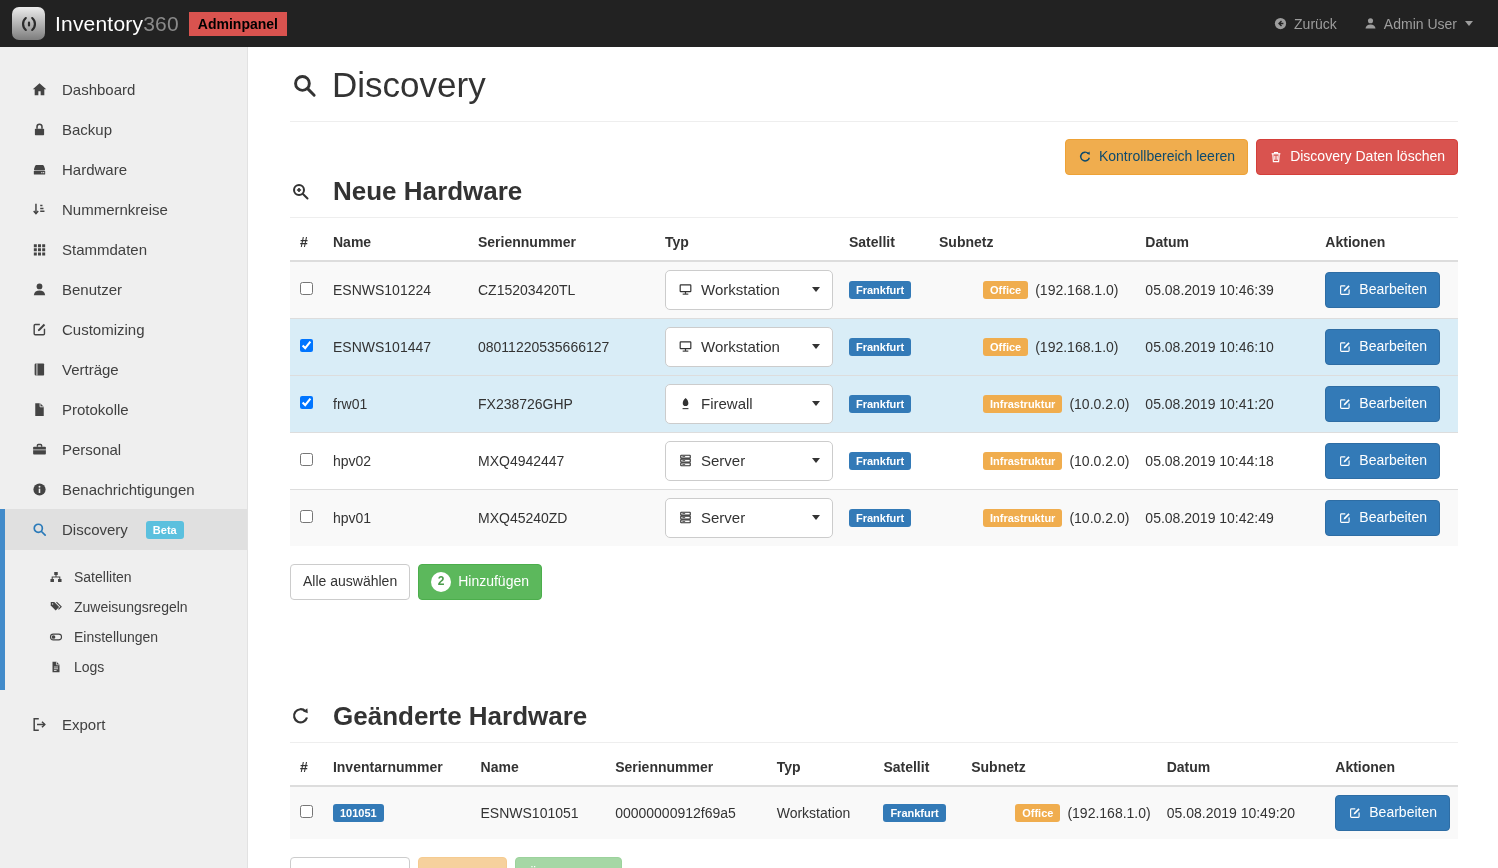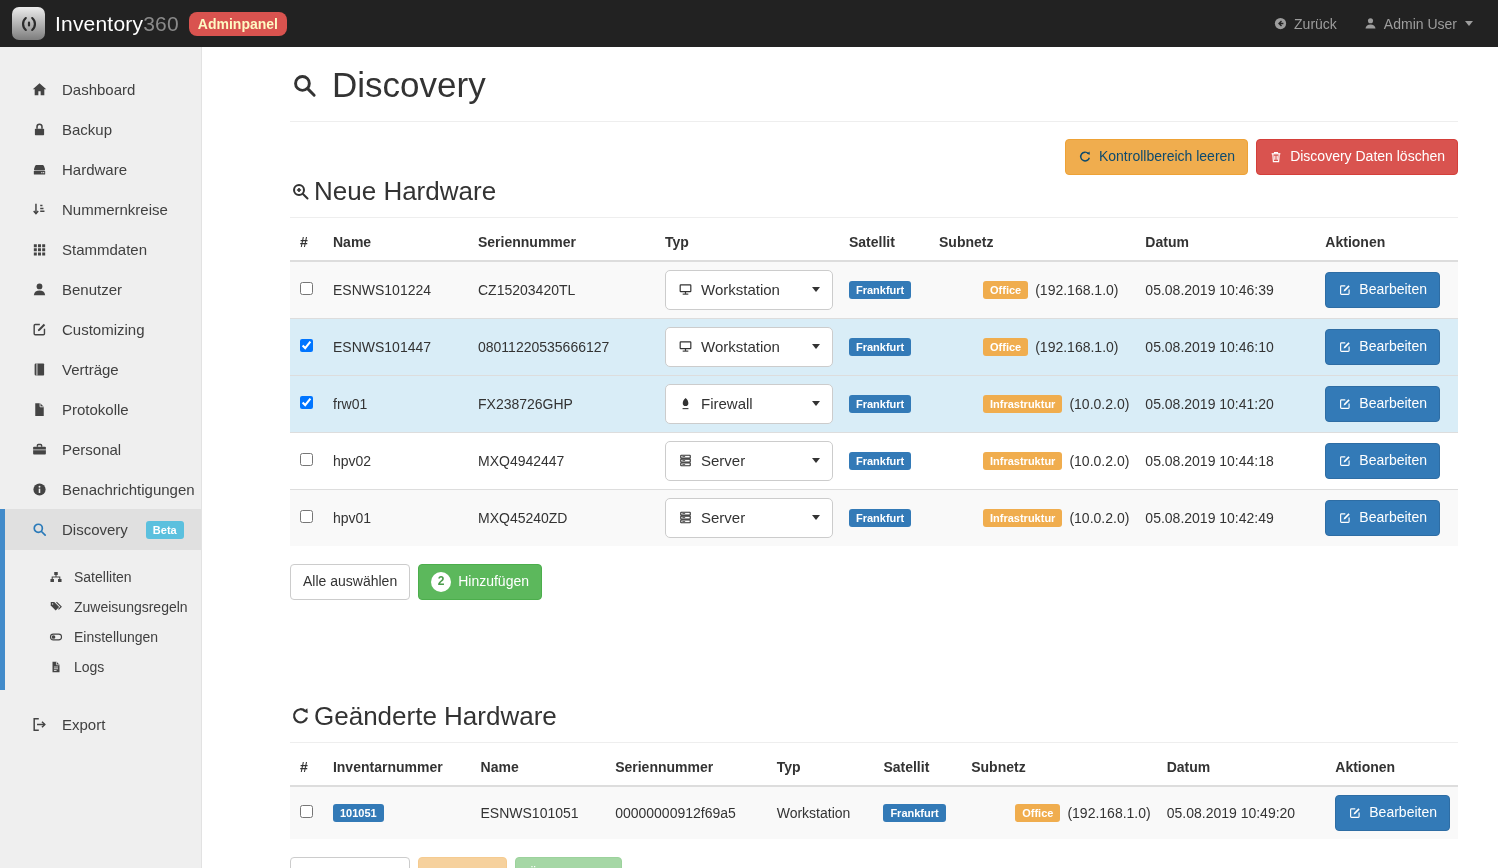--- a/index.html
+++ b/index.html
@@ -8,30 +8,30 @@
 
   
   .navbar { position:fixed; top:0; left:0; right:0; height:47px; background:#222;
     display:flex; align-items:center; justify-content:space-between; padding:0 25px 0 12px; z-index:10; }
   .nav-left { display:flex; align-items:center; gap:10px; }
   .logo-box { width:33px; height:33px; border-radius:7px;
     background:linear-gradient(#ececec,#7d7d7d); display:flex; align-items:center; justify-content:center; }
   .logo-box svg { width:22px; height:22px; color:#2b2b2b; }
   .brand { font-size:21px; color:#fff; letter-spacing:.2px; }
   .brand .suffix { color:#8a8a8a; }
-  .admin-badge { background:#d9534f; color:#fef9c3; font-weight:bold; font-size:14px;
-    padding:4px 9px; border-radius:8px; }
+  .admin-badge { background:#d9534f; color:#000000; font-weight:bold; font-size:14px;
+    padding:4px 9px; border-radius:0; }
   .nav-right { display:flex; align-items:center; gap:26px; color:#9d9d9d; font-size:14px; }
   .nav-item { display:flex; align-items:center; gap:6px; cursor:pointer; }
   .nav-item svg { width:15px; height:15px; }
   .caret { width:0; height:0; border-left:4px solid transparent; border-right:4px solid transparent;
     border-top:5px solid #9d9d9d; margin-left:2px; }
 
   
-  .sidebar { position:fixed; top:47px; left:0; bottom:0; width:202px; background:#efefef;
+  .sidebar { position:fixed; top:47px; left:0; bottom:0; width:248px; background:#efefef;
     border-right:1px solid #e2e2e2; padding-top:22px; }
   .side-item { height:40px; display:flex; align-items:center; gap:14px; padding-left:31px;
     color:#404040; cursor:pointer; }
   .side-item svg { width:17px; height:17px; color:#444; flex:0 0 auto; }
   .side-item .lbl { font-size:15px; }
   .active-group { border-left:5px solid #428bca; }
   .active-group .side-item { padding-left:26px; }
   .active-row { background:#e0e0e0; height:41px; }
   .active-row svg { color:#2a7ab9; }
   .beta-badge { background:#5bc0de; color:#fff; font-size:11px; font-weight:bold;
@@ -57,21 +57,21 @@
   .btn-warning { background:#f0ad4e; border-color:#eea236; color:#0c4a6e; }
   .btn-danger  { background:#d9534f; border-color:#d43f3a; color:#fff; }
   .btn-primary { background:#337ab7; border-color:#2e6da4; color:#fff; }
   .btn-success { background:#5cb85c; border-color:#4cae4c; color:#fff; }
   .btn-default { background:#fff; border-color:#ccc; color:#333; }
   .btn.disabled { opacity:.55; cursor:default; }
   .count-badge { background:#fff; color:#4a9b4a; font-weight:bold; font-size:12px;
     min-width:20px; height:20px; border-radius:10px; display:inline-flex; align-items:center;
     justify-content:center; padding:0 6px; }
 
-  .section-title { display:flex; align-items:center; gap:3px; font-size:26px; font-weight:normal;
+  .section-title { display:flex; align-items:center; gap:22px; font-size:26px; font-weight:bold;
     color:#333; margin-top:1px; padding-bottom:10px; border-bottom:1px solid #eee; }
   .section-title svg { width:21px; height:21px; color:#333; }
   .section2 { margin-top:101px; }
 
   table { border-collapse:collapse; width:100%; margin-top:6px; }
   th { text-align:left; font-weight:bold; font-size:14px; color:#333;
     padding:10px 8px 10px 8px; border-bottom:2px solid #ddd; }
   td { padding:8px; border-top:1px solid #ddd; vertical-align:middle; height:51px; }
   tr.striped td { background:#f9f9f9; }
   tr.info td { background:#d9edf7; }

